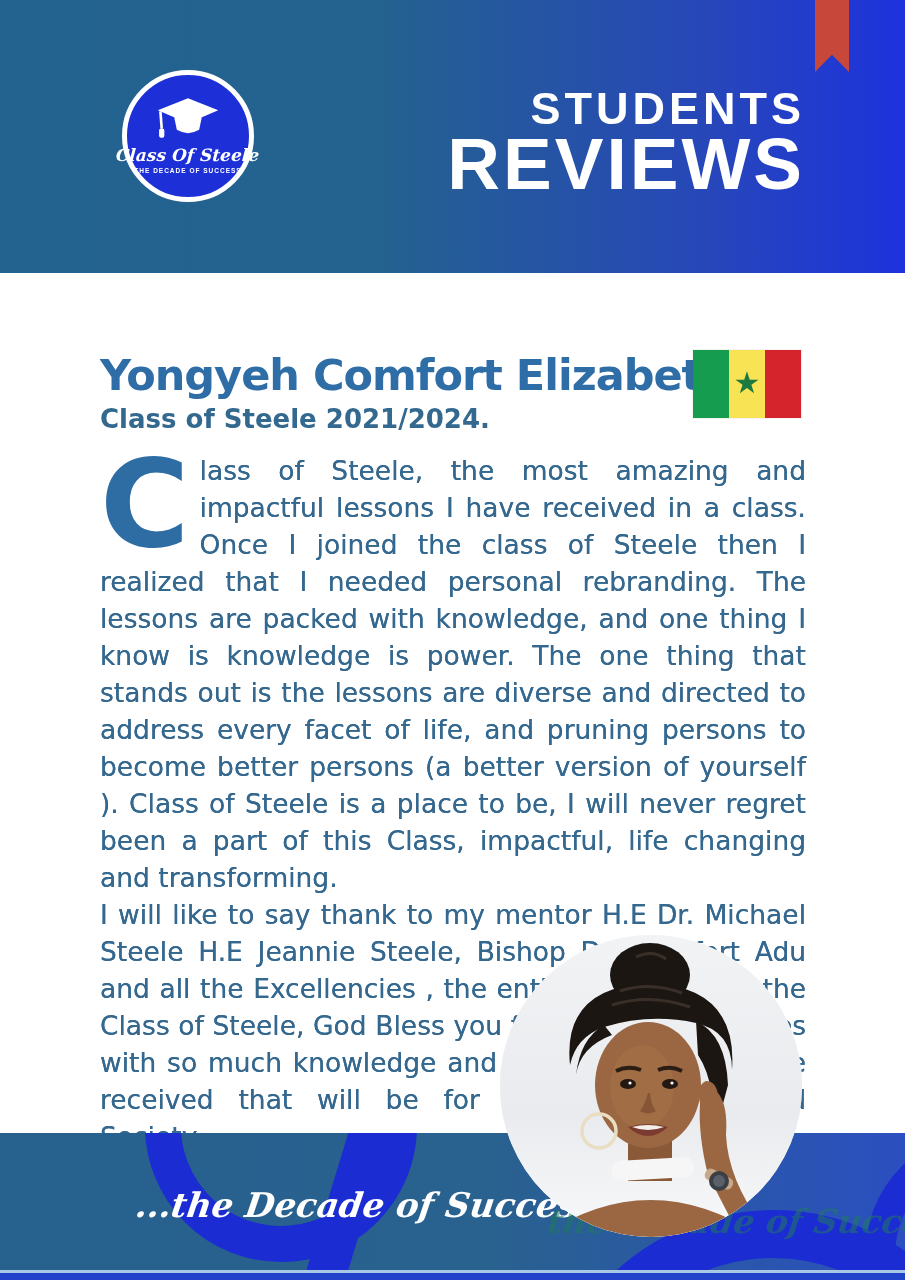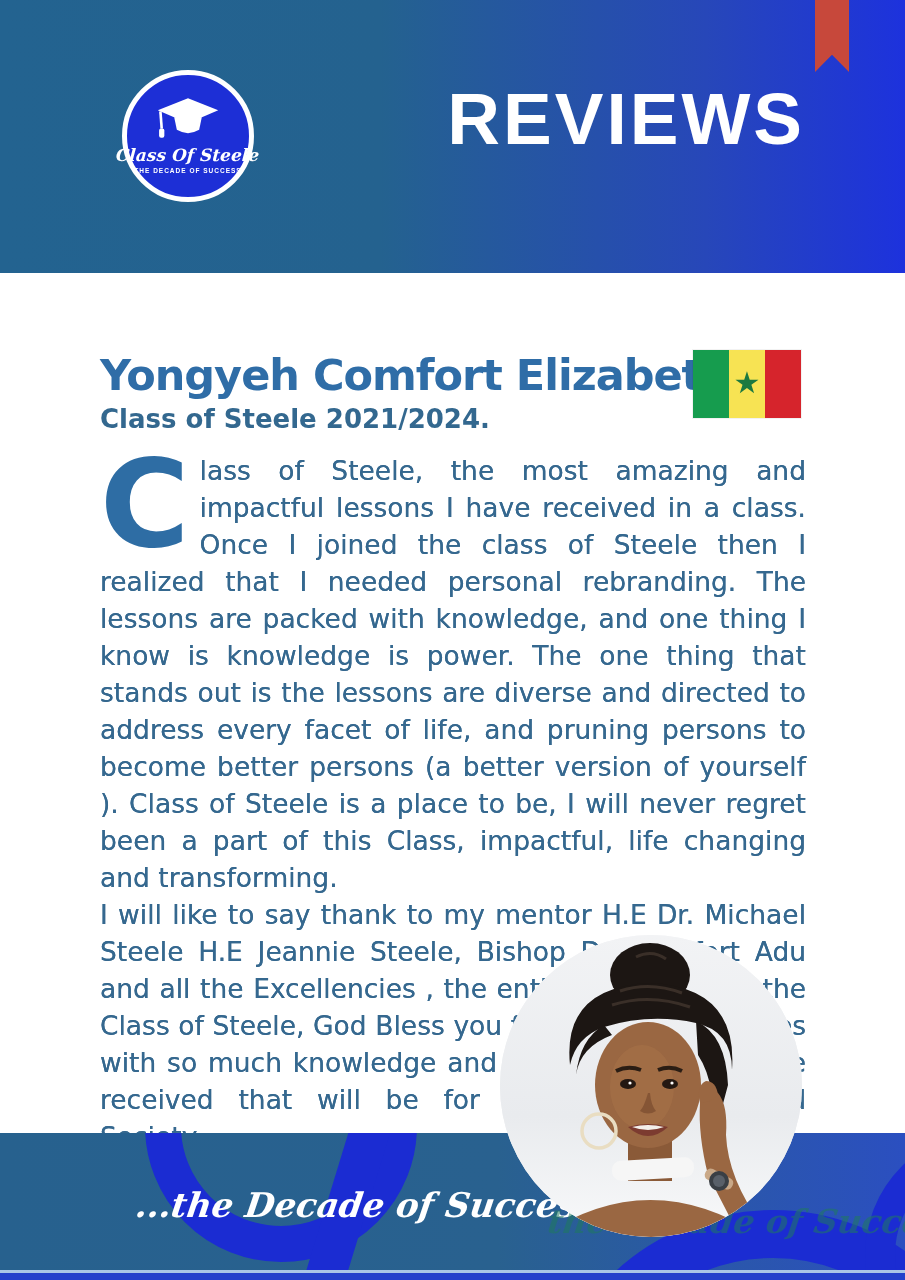--- a/index.html
+++ b/index.html
@@ -128,20 +128,21 @@
       <svg class="logo-cap" width="66" height="46" viewBox="0 0 100 70">
         <polygon points="50,2 96,20 50,40 4,20" fill="#ffffff"></polygon>
         <path d="M29,31 L71,31 L67,50 Q50,60 33,50 Z" fill="#ffffff"></path>
         <line x1="8" y1="22" x2="10" y2="48" stroke="#ffffff" stroke-width="4"></line>
         <rect x="6" y="48" width="8" height="14" rx="3" fill="#ffffff"></rect>
       </svg>
       <div class="logo-name">Class Of Steele</div>
       <div class="logo-tagline">THE DECADE OF SUCCESS</div>
     </div>
     <div class="header-title">
+      <div class="t1">STUDENTS</div>
       <div class="t2">REVIEWS</div>
     </div>
   </div>
   <div class="bookmark"></div>
 
   <div class="student-name">Yongyeh Comfort Elizabeth</div>
   <div class="student-cohort">Class of Steele 2021/2024.</div>
 
   <div class="flag">
     <div class="stripe green"></div>

